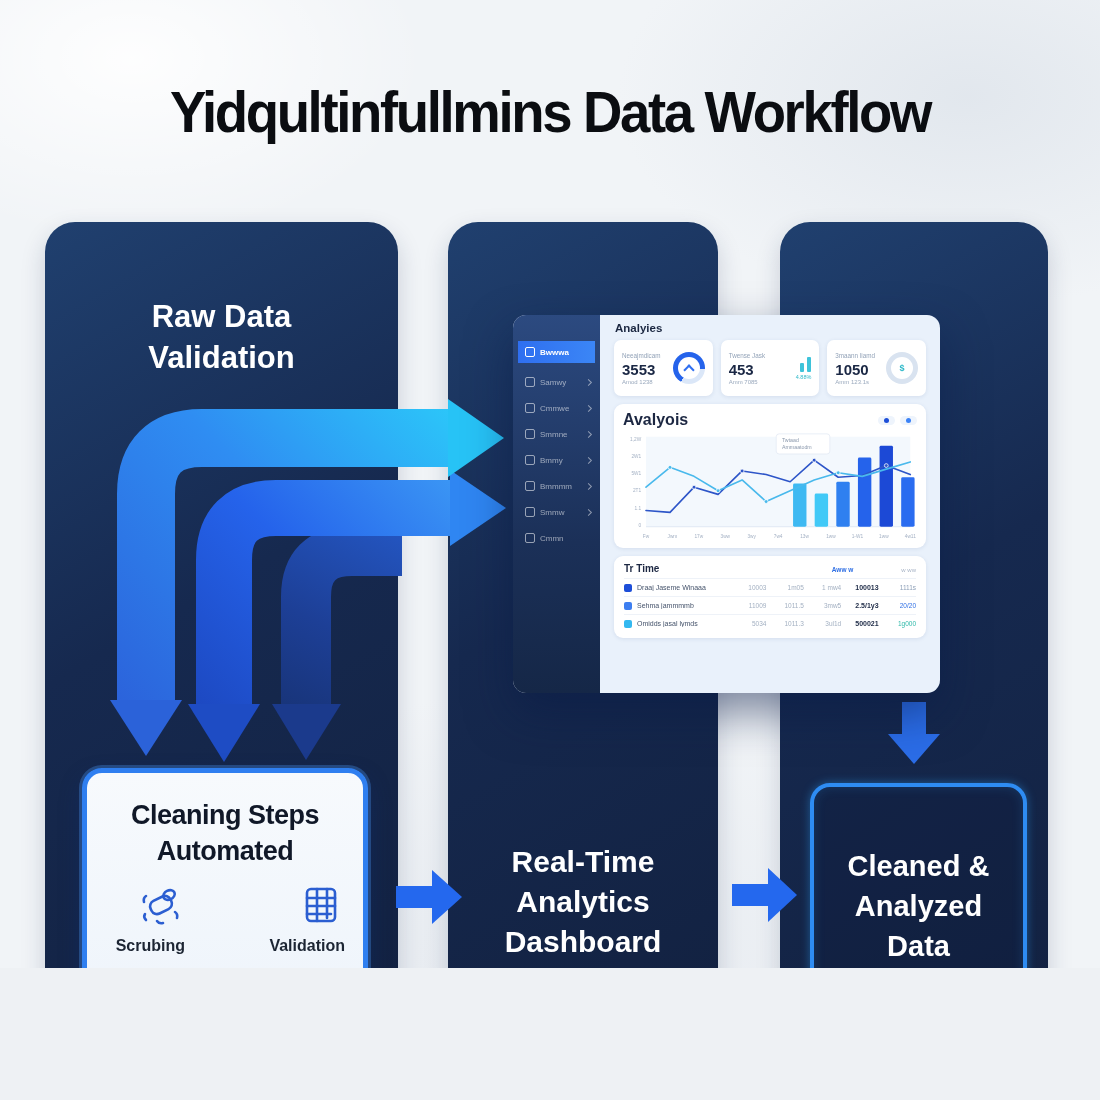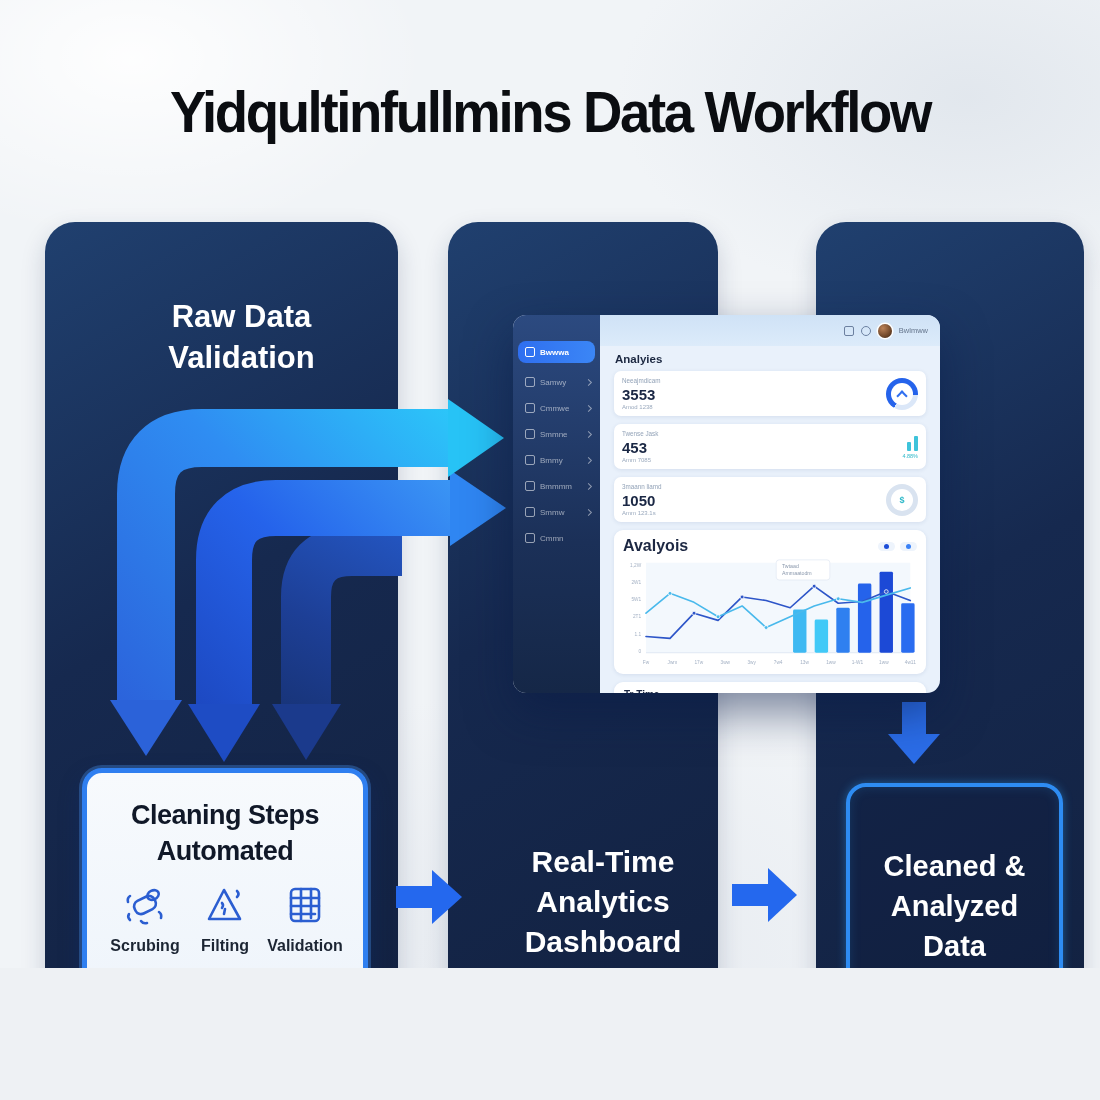--- a/index.html
+++ b/index.html
@@ -12,62 +12,62 @@
       #f1f4f7;}
   
   .big-title{position:absolute;top:78px;left:0;width:100%;margin:0;text-align:center;
     font-size:58px;font-weight:800;letter-spacing:-2.5px;color:#0b0d11;transform:scaleX(.94);}
   
   .panel{position:absolute;top:222px;height:828px;border-radius:30px;
     background:linear-gradient(150deg,#20406f 0%,#16294f 45%,#122140 100%);
     box-shadow:0 10px 24px rgba(20,40,80,.18);}
   .panel.left{left:45px;width:353px;}
   .panel.mid{left:448px;width:270px;}
-  .panel.right{left:816px;width:268px;}
-  .panel-heading{position:absolute;width:100%;text-align:center;color:#fff;font-weight:800;padding-left:20px;}
+  .panel.right{left:780px;width:268px;}
+  .panel-heading{position:absolute;width:100%;text-align:center;color:#fff;font-weight:800;}
   .ph-left{top:74px;font-size:31px;line-height:41px;}
   .ph-mid{top:620px;font-size:30px;line-height:40px;}
   
   .result-box{position:absolute;left:30px;top:561px;width:209px;height:238px;border:4px solid #2e8cf2;
     border-radius:20px;display:flex;align-items:center;justify-content:center;text-align:center;
     color:#fff;font-weight:800;font-size:29px;line-height:40px;
     box-shadow:0 0 10px rgba(46,160,245,.45), inset 0 0 12px rgba(46,160,245,.18);
     background:rgba(10,25,55,.25);}
   
   .pipes{position:absolute;left:0;top:0;width:1100px;height:1100px;pointer-events:none;}
   
   .clean-card{position:absolute;left:82px;top:768px;width:286px;height:252px;box-sizing:border-box;
     background:linear-gradient(180deg,#f7fafd,#eef4fb);border:5px solid #2f7ff0;border-radius:20px;
     box-shadow:0 0 0 3px rgba(80,160,255,.30), 0 10px 22px rgba(15,45,110,.45);text-align:center;}
   .clean-title{margin-top:24px;font-size:27px;line-height:36px;font-weight:800;color:#101828;letter-spacing:-.5px;}
   .steps{display:flex;justify-content:space-between;padding:12px 18px 0 18px;}
-  .step{width:80px;display:flex;flex-direction:column;align-items:center;}
+  .step{width:80px;display:flex;flex-direction:column;align-items:flex-end;}
   .step svg{width:48px;height:48px;stroke:#2b5ed1;fill:none;stroke-width:2.6;stroke-linecap:round;stroke-linejoin:round;}
   .step-label{margin-top:8px;font-size:16px;font-weight:600;color:#1c2533;}
   
   .dash{position:absolute;left:513px;top:315px;width:427px;height:378px;border-radius:13px;overflow:hidden;
     display:flex;box-shadow:0 20px 45px rgba(8,25,70,.5);background:#e9f1fb;}
   .dash-side{width:87px;flex:0 0 87px;background:linear-gradient(180deg,#2c4a80 0%,#1b3058 60%,#152747 100%);padding-top:26px;box-sizing:border-box;}
   .side-item{display:flex;align-items:center;height:26px;padding:0 9px 0 12px;color:rgba(255,255,255,.55);font-size:8px;}
   .side-item .si-icon{width:8px;height:8px;border:1.2px solid rgba(255,255,255,.55);border-radius:2px;margin-right:5px;flex:0 0 auto;}
   .side-item .chev{margin-left:auto;width:4px;height:4px;border-top:1.2px solid rgba(255,255,255,.5);border-right:1.2px solid rgba(255,255,255,.5);transform:rotate(45deg);}
-  .side-item.active{height:22px;margin:0 5px 6px 5px;padding:0 7px;border-radius:8px;
+  .side-item.active{height:22px;margin:0 5px 6px 5px;padding:0 7px;border-radius:0;
     background:linear-gradient(90deg,#2f6ff0,#3b86f6);color:#fff;font-weight:700;}
   .side-item.active .si-icon{border-color:#fff;}
   .dash-right{flex:1;display:flex;flex-direction:column;min-width:0;}
   .dash-top{height:31px;flex:0 0 31px;background:linear-gradient(180deg,#cfe2f6,#dcebfa);
     display:flex;align-items:center;justify-content:flex-end;gap:7px;padding-right:12px;}
   .tb-icon{width:8px;height:8px;border:1.3px solid #6c80a0;border-radius:2px;}
   .tb-icon.round{border-radius:50%;}
   .avatar{width:14px;height:14px;border-radius:50%;background:radial-gradient(circle at 35% 30%,#bb8157,#6b4326 65%,#3c2412);box-shadow:0 0 0 1.5px #fff;}
   .uname{font-size:7.5px;color:#64748b;}
   .dash-main{flex:1;padding:7px 14px;overflow:hidden;}
   .dm-title{font-size:11.5px;font-weight:800;color:#1b2740;margin:0 0 6px 1px;}
   
-  .stats{display:flex;gap:8px;flex-direction:column;}
+  .stats{display:flex;gap:8px;}
   .stat{flex:1;background:#fff;border-radius:7px;box-shadow:0 1px 4px rgba(30,60,120,.10);
     padding:6px 8px;height:44px;display:flex;align-items:center;justify-content:space-between;min-width:0;}
   .st-label{font-size:6.3px;color:#93a3b8;white-space:nowrap;}
   .st-num{font-size:15px;font-weight:800;color:#1a2744;margin:2px 0 1px 0;}
   .st-sub{font-size:6px;color:#9aa9bd;white-space:nowrap;}
   .donut{position:relative;width:32px;height:32px;border-radius:50%;background:#dbe7f8;flex:0 0 auto;}
   .donut::before{content:"";position:absolute;inset:5px;border-radius:50%;background:#fff;}
   .donut .chev-up{position:absolute;left:12px;top:14px;width:6px;height:6px;border-left:2px solid #2f6ff0;border-top:2px solid #2f6ff0;transform:rotate(45deg);}
   .donut.gray{background:#d9e3f0;}
   .donut .dollar{position:absolute;inset:0;display:flex;align-items:center;justify-content:center;font-size:9px;font-weight:700;color:#2fb9c9;}
@@ -185,29 +185,20 @@
           <ellipse cx="32" cy="14" rx="6" ry="4.5" transform="rotate(-26 32 14)"></ellipse>
           <path d="M9 15 q-3 2 -2 6"></path>
           <path d="M8 33 q-2 3 1 6"></path>
           <path d="M38 31 q3 2 2 6"></path>
           <path d="M20 40 q2 3 6 2"></path>
         </svg>
         <span class="step-label">Scrubing</span>
       </div>
       <div class="step">
         <svg viewBox="0 0 48 48">
-          <path d="M23 9 L39 38 L8 38 Z"></path>
-          <path d="M21 22 q2 2 0 5"></path>
-          <path d="M24 28 l-1 5"></path>
-          <path d="M36 10 q3 3 0 6"></path>
-        </svg>
-        <span class="step-label">Filting</span>
-      </div>
-      <div class="step">
-        <svg viewBox="0 0 48 48">
           <rect x="10" y="8" width="28" height="32" rx="4"></rect>
           <path d="M10 17 h28"></path>
           <path d="M10 25 h28"></path>
           <path d="M10 33 h24"></path>
           <path d="M20 8 v32"></path>
           <path d="M30 8 v29"></path>
         </svg>
         <span class="step-label">Validation</span>
       </div>
     </div>
@@ -249,26 +240,20 @@
         <span>Smmw</span>
         <span class="chev"></span>
       </div>
       <div class="side-item">
         <span class="si-icon"></span>
         <span>Cmmn</span>
       </div>
     </aside>
 
     <div class="dash-right">
-      <div class="dash-top">
-        <span class="tb-icon"></span>
-        <span class="tb-icon round"></span>
-        <span class="avatar"></span>
-        <span class="uname">Bwlmww</span>
-      </div>
 
       <div class="dash-main">
         <div class="dm-title">Analyies</div>
 
         <div class="stats">
           <div class="stat">
             <div>
               <div class="st-label">Neeajmdicam</div>
               <div class="st-num">3553</div>
               <div class="st-sub">Amod 1238</div>

